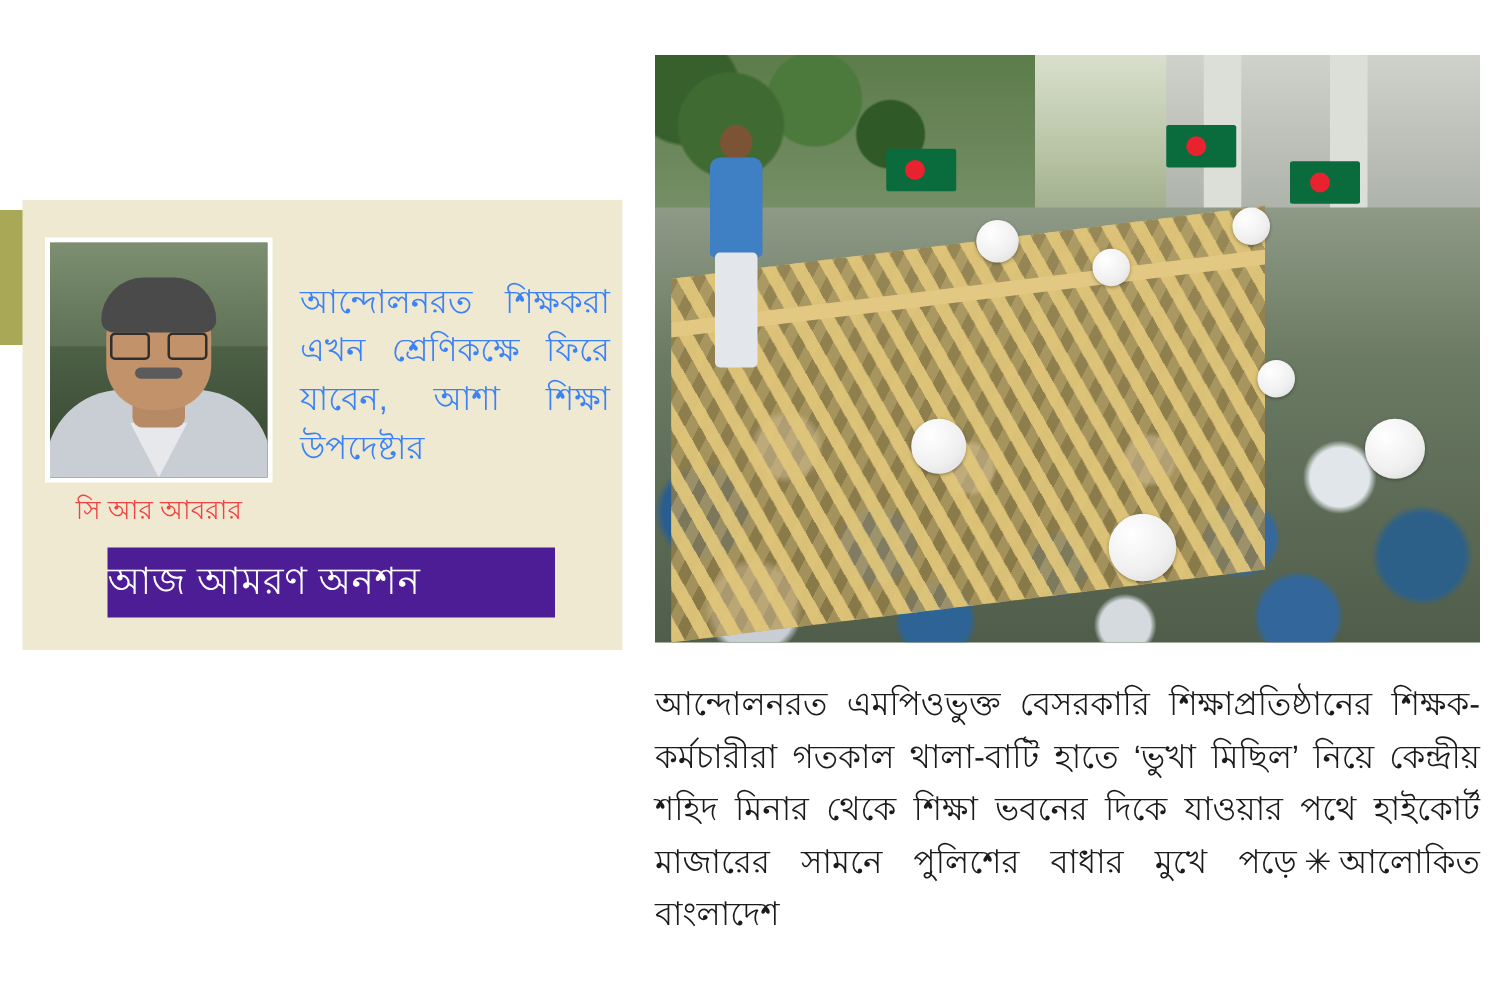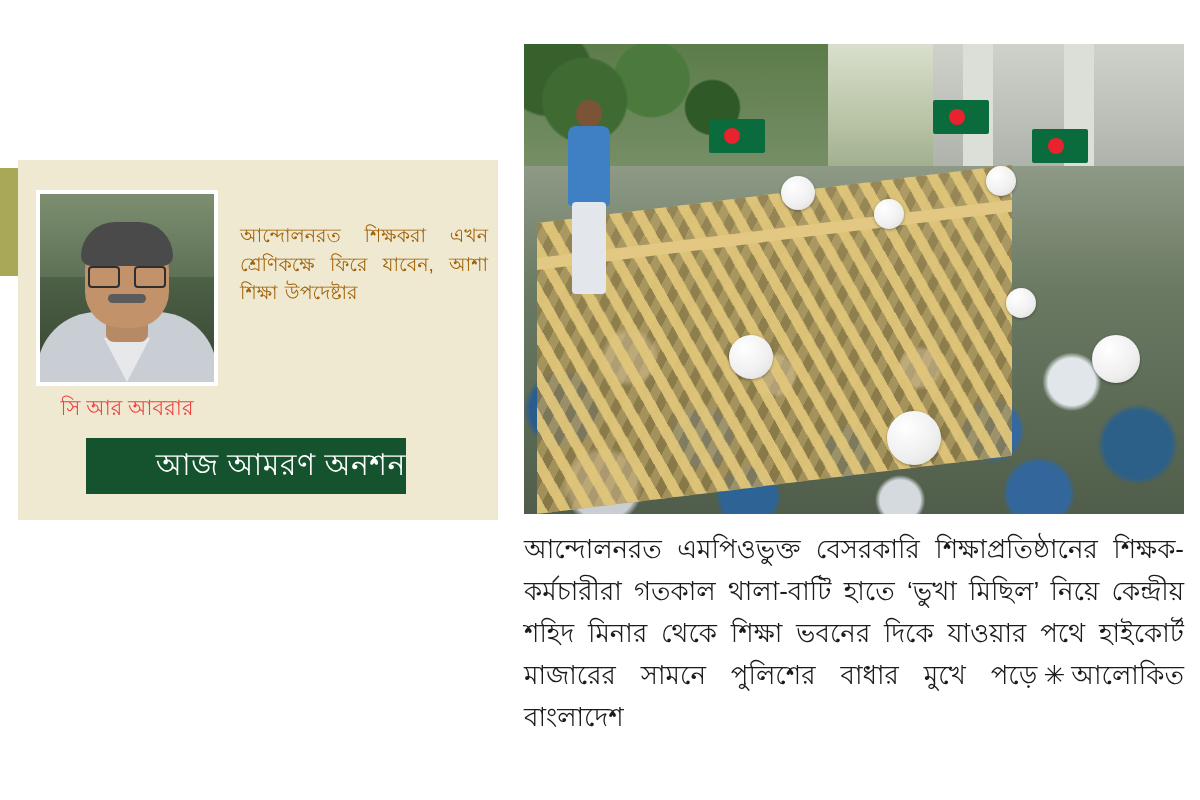--- a/index.html
+++ b/index.html
@@ -158,38 +158,38 @@
     font-family: "Liberation Sans", sans-serif;
     font-size: 21px;
     color: #ef4444;
   }
 
   .headline-right {
     position: absolute;
     left: 240px;
     top: 222px;
     width: 248px;
-    font-size: 19px;
+    font-size: 26px;
     line-height: 1.5;
-    color: #a16207;
+    color: #3b82f6;
     text-align: justify;
     text-align-last: left;
     word-spacing: 2px;
   }
 
   .red-banner {
     position: absolute;
     left: 86px;
     top: 438px;
-    width: 320px;
+    width: 358px;
     height: 56px;
-    background: #14532d;
+    background: #4c1d95;
     display: flex;
     align-items: center;
-    justify-content: flex-end;
+    justify-content: flex-start;
   }
   .red-banner span {
     color: #ffffff;
     font-size: 30px;
     letter-spacing: 0.5px;
   }
 
   
   .right-col {
     position: absolute;
@@ -307,21 +307,21 @@
     position:absolute; left: 4px; top: 26px; width: 42px; height: 80px;
     background:#3f7fc4; border-radius: 8px 8px 4px 4px;
   }
   .photo .speaker .s-legs {
     position:absolute; left: 8px; top: 102px; width: 34px; height: 92px;
     background:#e3e6ea; border-radius: 4px;
   }
 
   .caption {
     width: 660px;
-    margin-top: 14px;
+    margin-top: 28px;
     font-size: 26px;
     line-height: 1.62;
     color: #1b1b1b;
     text-align: justify;
     text-align-last: justify;
   }
   .caption .src-mark { padding: 0 6px; }
 </style>
 </head>
 <body>

